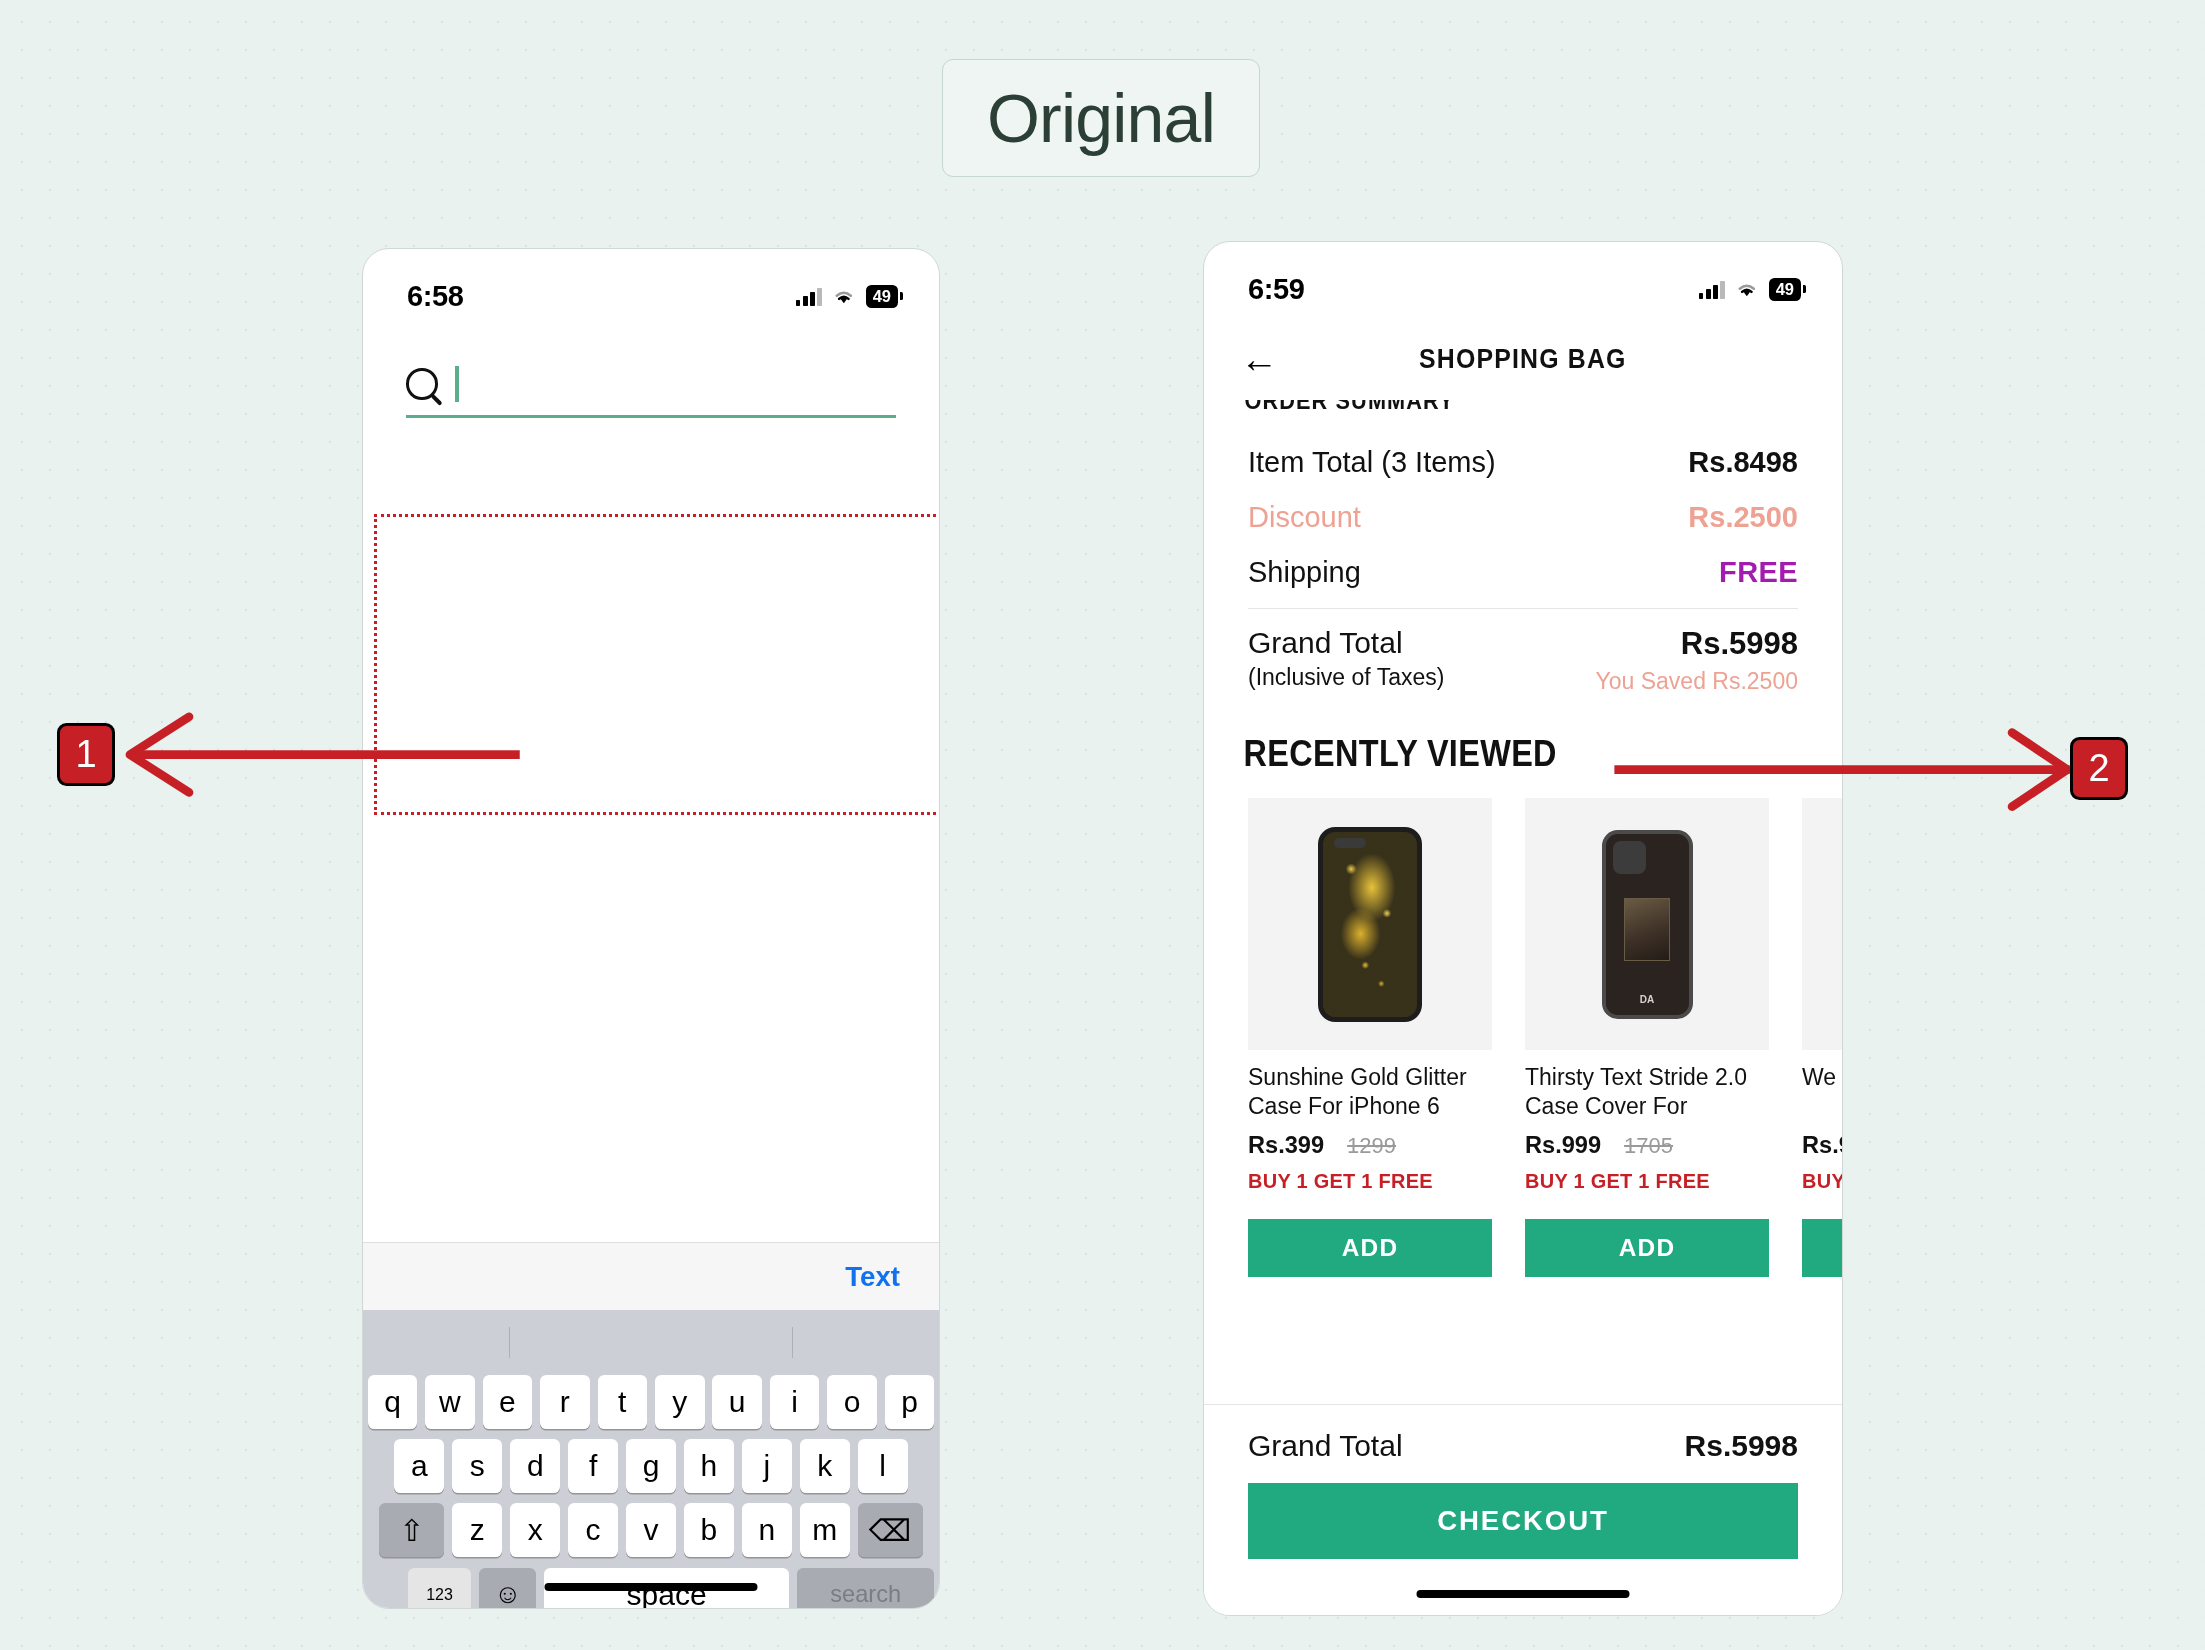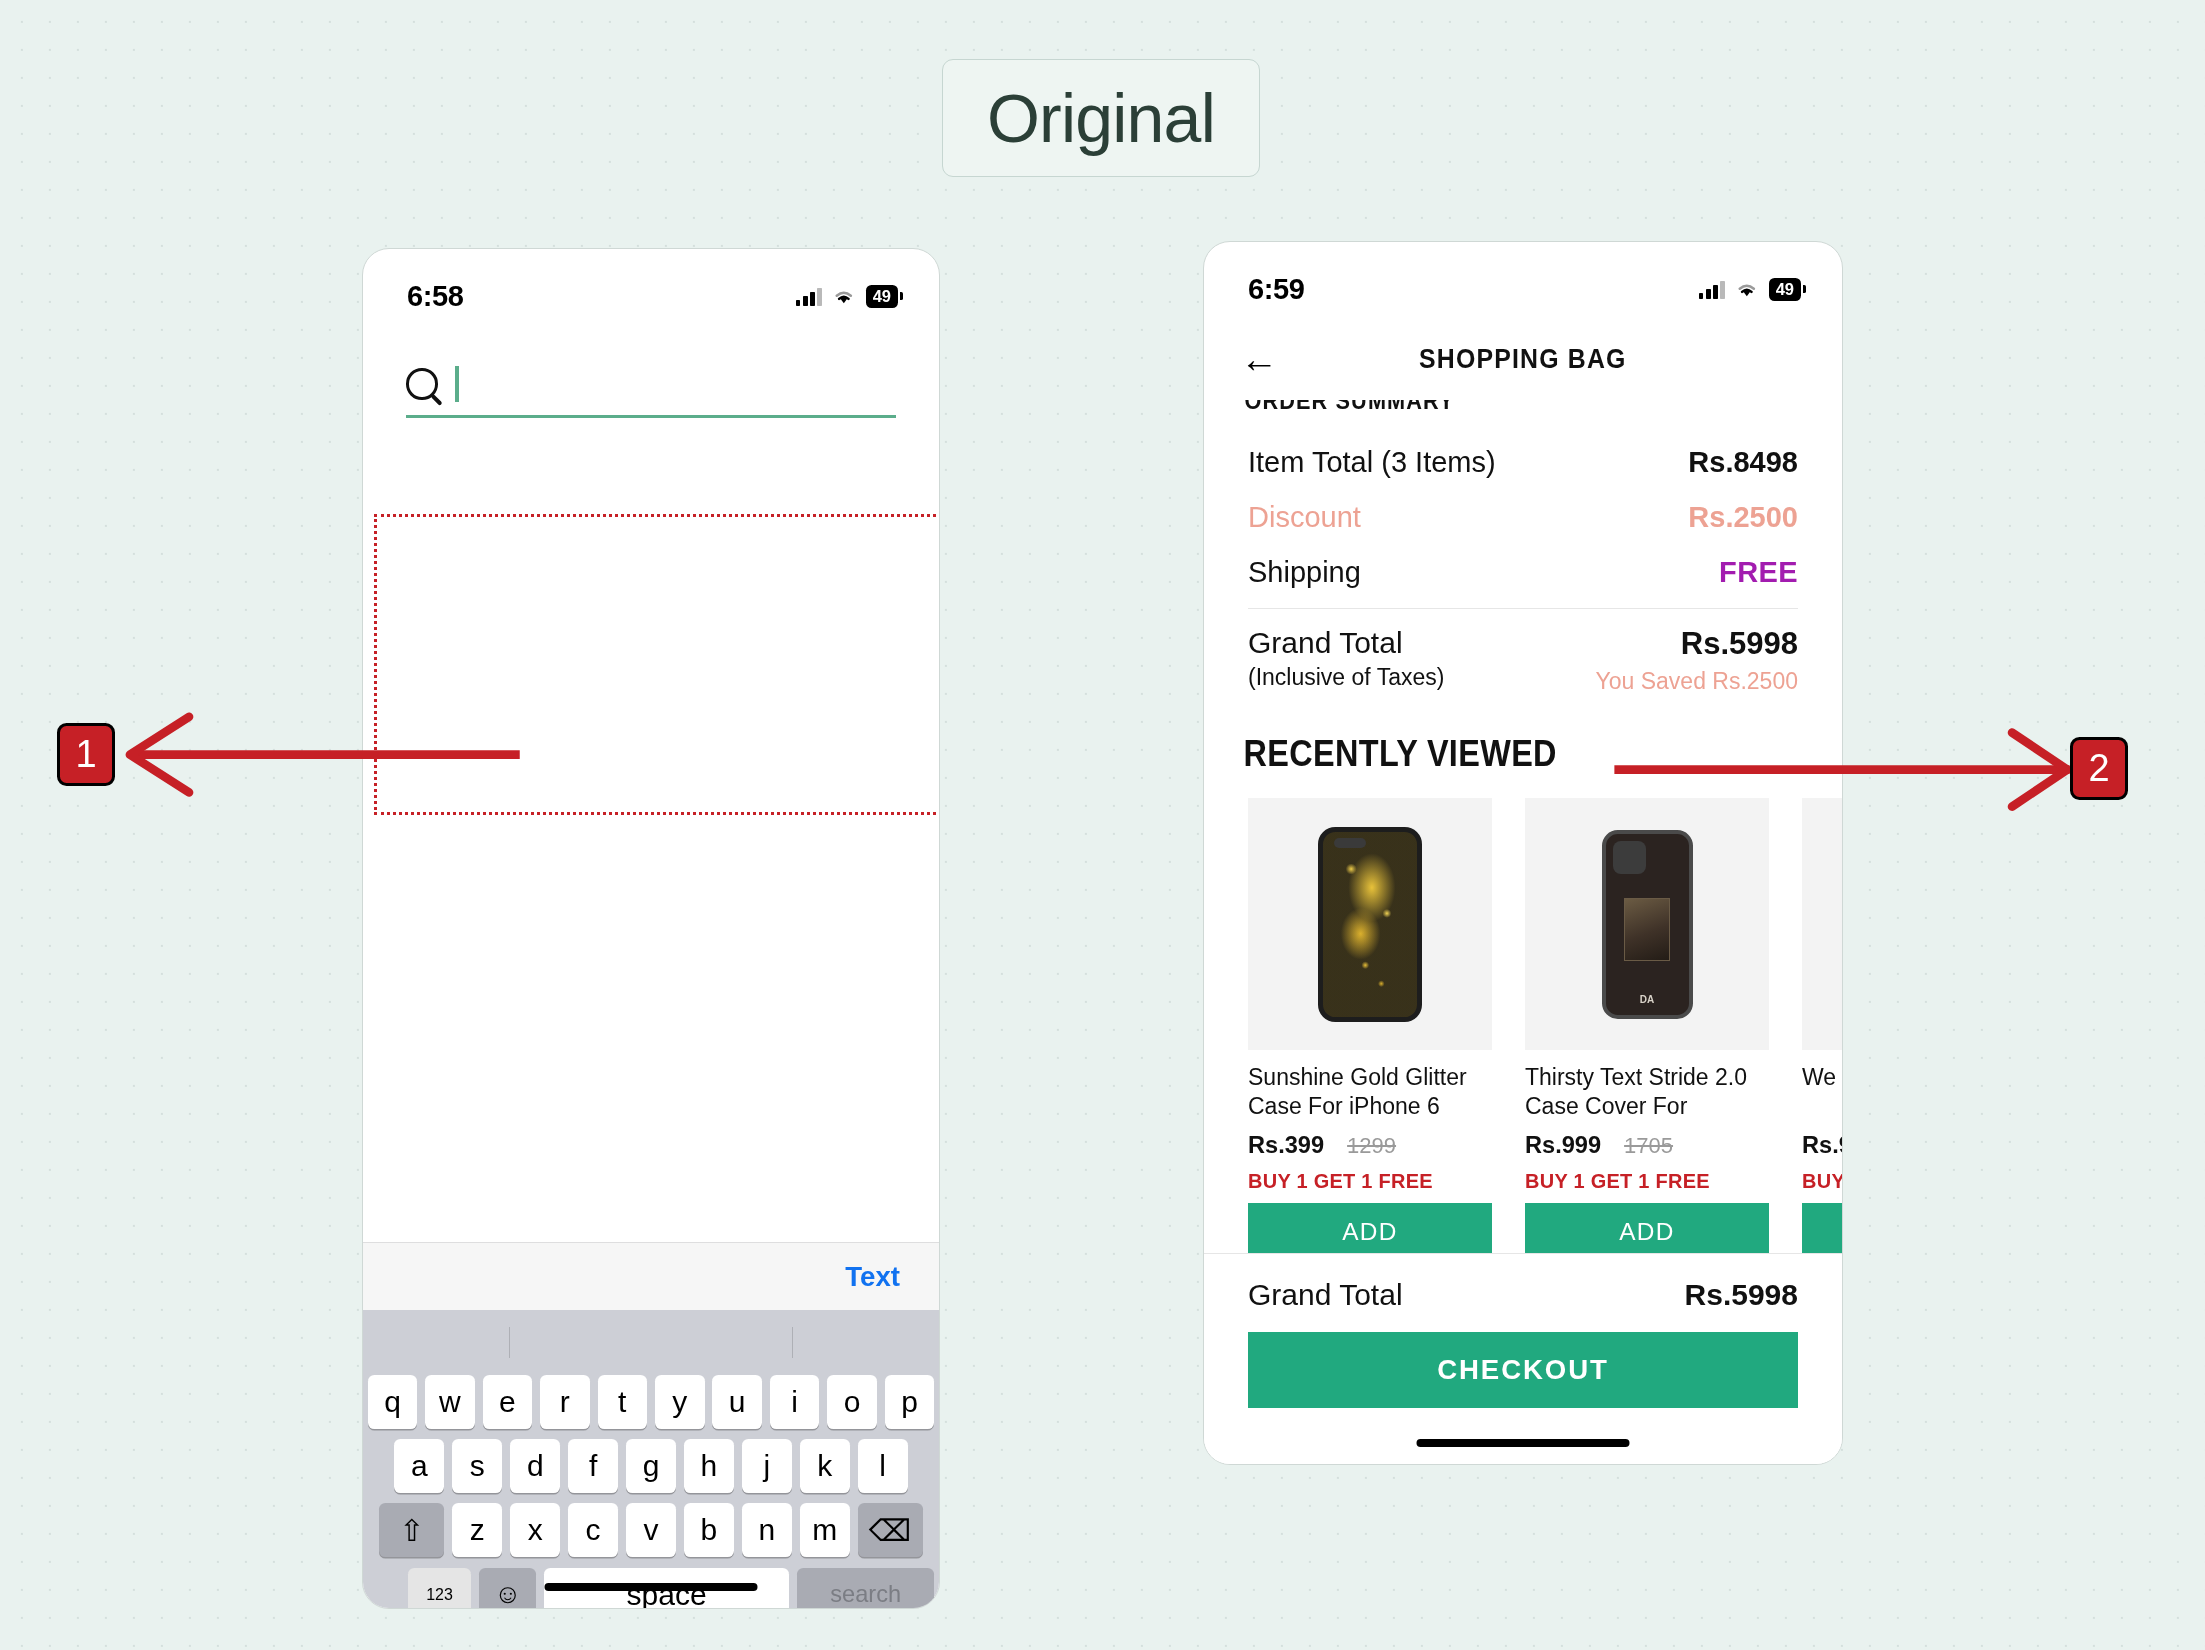--- a/index.html
+++ b/index.html
@@ -39,21 +39,21 @@
 
   
   .phone {
     position: absolute;
     background: #ffffff;
     border: 1.6px solid #cfd8d5;
     border-radius: 27px;
     overflow: hidden;
   }
   #phone-left  { left: 362px;  top: 248px; width: 578px; height: 1361px; }
-  #phone-right { left: 1203px; top: 241px; width: 640px; height: 1224px; }
+  #phone-right { left: 1203px; top: 241px; width: 640px; height: 1375px; }
 
   
   .statusbar {
     height: 76px;
     display: flex;
     align-items: center;
     justify-content: space-between;
     padding: 19px 41px 0 44px;
   }
   .sb-time {
@@ -309,26 +309,26 @@
   .offer {
     margin-top: 9.5px;
     font-size: 21px;
     font-weight: 700;
     color: #c62026;
     letter-spacing: 0.3px;
     transform: scaleX(0.95);
     transform-origin: left;
   }
   .add-btn {
-    margin-top: 10px;
+    margin-top: 26px;
     height: 58px;
     background: #21a97f;
     color: #fff;
     font-size: 24.4px;
-    font-weight: 400;
+    font-weight: 700;
     letter-spacing: 1.3px;
     display: flex;
     align-items: center;
     justify-content: center;
   }
 
   .footer {
     position: absolute;
     left: 0; bottom: 0;
     width: 100%;

